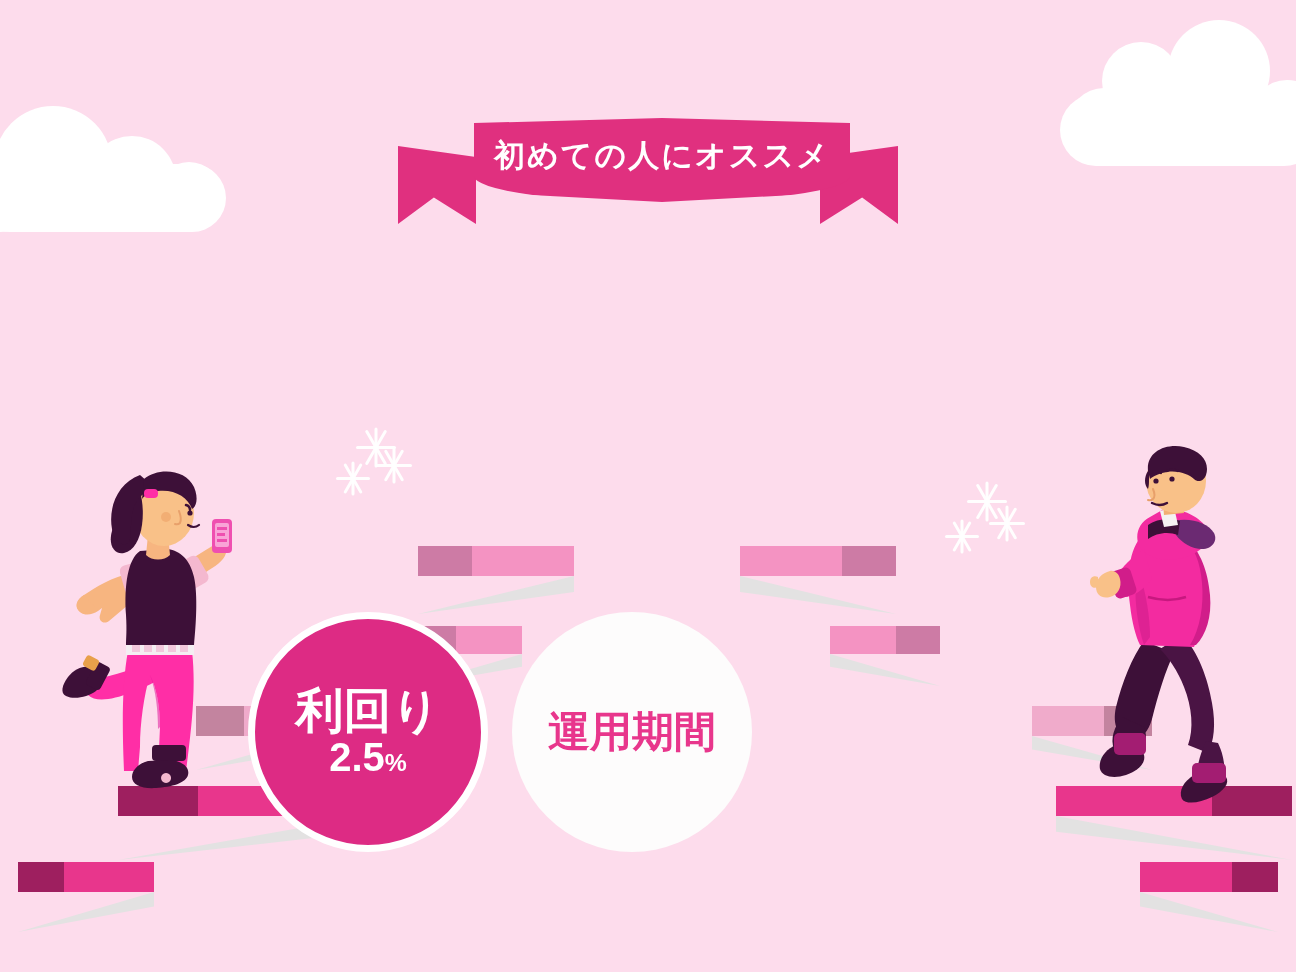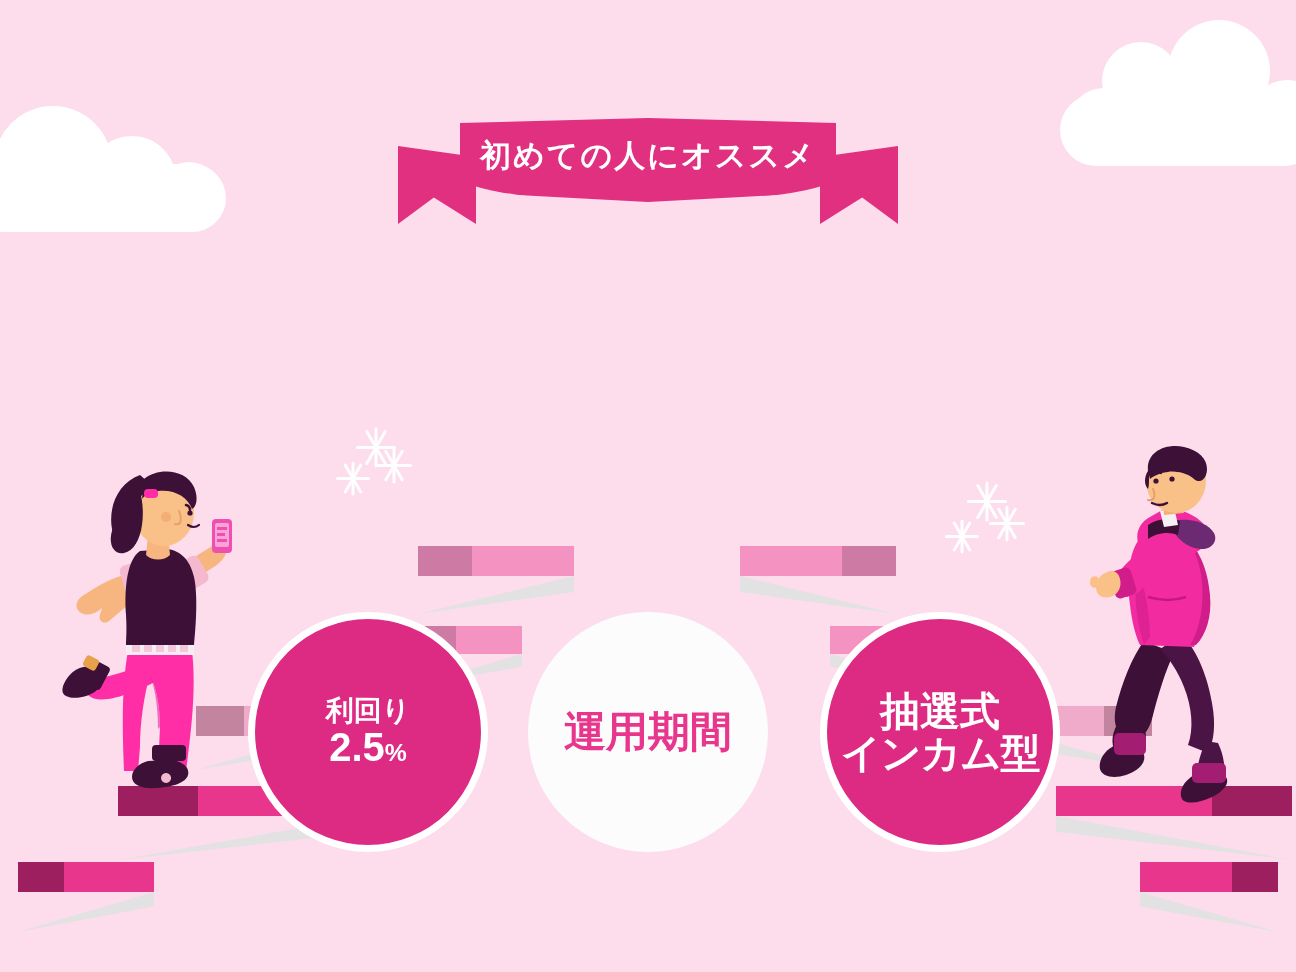--- a/index.html
+++ b/index.html
@@ -18,21 +18,21 @@
   .cloud{position:absolute;}
   .cloud i{position:absolute;background:#fff;border-radius:50%;display:block;}
   .cloud .base{border-radius:90px;}
 
   
   .ribbon-wrap{position:absolute;left:398px;top:118px;width:500px;height:112px;}
   .ribbon-tail{position:absolute;top:28px;width:78px;height:78px;background:#e0307f;}
   .ribbon-tail.left{left:0;clip-path:polygon(0 0,100% 14%,100% 100%,46% 66%,0 100%);}
   .ribbon-tail.right{right:0;clip-path:polygon(0 14%,100% 0,100% 100%,54% 66%,0 100%);}
   .ribbon-band{
-    position:absolute;left:62px;top:0;width:376px;height:84px;
+    position:absolute;left:76px;top:0;width:376px;height:84px;
     background:#e0307f;
     border-radius:0 0 50% 50%/0 0 26px 26px;
     clip-path:polygon(0 6%,50% 0,100% 6%,100% 88%,50% 100%,0 88%);
     display:flex;align-items:center;justify-content:center;
   }
   .ribbon-text{
     color:#fff;font-size:31px;font-weight:bold;letter-spacing:2px;
     transform:translateY(-4px);white-space:nowrap;
   }
 
@@ -315,28 +315,24 @@
       <circle cx="78" cy="36" r="2.6" fill="#3d1038"></circle>
       <circle cx="94" cy="34" r="2.6" fill="#3d1038"></circle>
       <path d="M72 28 q6 -3 11 0" stroke="#3d1038" stroke-width="2.2" fill="none" stroke-linecap="round"></path>
       <path d="M89 26 q6 -3 11 0" stroke="#3d1038" stroke-width="2.2" fill="none" stroke-linecap="round"></path>
       <path d="M75 44 q3 7 0 10 q-2 2 -5 1" stroke="#e8a06a" stroke-width="2" fill="none" stroke-linecap="round"></path>
       <path d="M74 58 q8 4 15 0" stroke="#3d1038" stroke-width="2.4" fill="none" stroke-linecap="round"></path>
     </svg>
   </div>
 
   <div class="circle pink" style="left:248px;top:612px;width:240px;height:240px;">
-    <div class="c-line1" style="font-size:28px;">利回り</div>
+    <div class="c-line1" style="font-size:48px;">利回り</div>
     <div class="c-line2" style="font-size:40px;">
       <span>2.5</span><span class="pct">%</span>
     </div>
   </div>
 
-  <div class="circle white" style="left:528px;top:612px;width:240px;height:240px;">
+  <div class="circle white" style="left:512px;top:612px;width:240px;height:240px;">
     <div class="c-line1" style="font-size:42px;">運用期間</div>
   </div>
 
-  <div class="circle pink" style="left:820px;top:612px;width:240px;height:240px;">
-    <div class="c-line1" style="font-size:40px;">抽選式</div>
-    <div class="c-line2" style="font-size:40px;letter-spacing:-1px;">インカム型</div>
-  </div>
 
 </div>
 
 </body></html>

